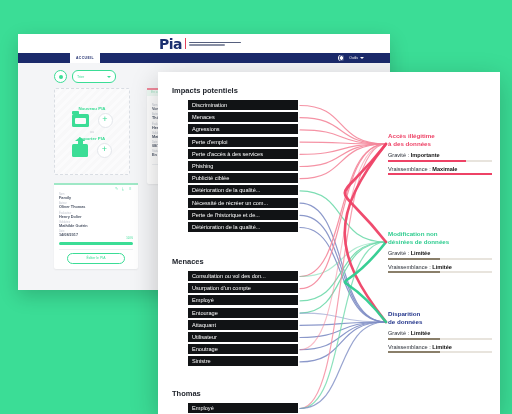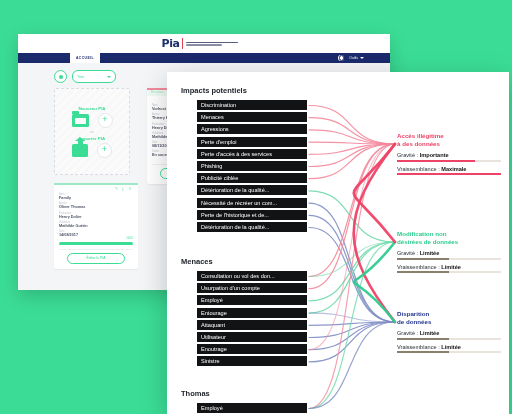--- a/index.html
+++ b/index.html
@@ -17,21 +17,21 @@
     box-shadow:0 6px 18px rgba(0,0,0,.18);
     overflow:hidden;
   }
   #bg-logobar{
     height:19px;background:#ffffff;position:relative;
     display:flex;align-items:center;justify-content:center;
   }
   .logo-wrap{display:flex;align-items:center;gap:3px;transform:translateX(-4px);}
   .logo-pia{
     font-family:"DejaVu Sans", sans-serif;
-    font-weight:bold;font-size:11px;color:#1b2f6e;letter-spacing:-.5px;
+    font-weight:bold;font-size:14px;color:#1b2f6e;letter-spacing:-.5px;
   }
   .logo-sep{width:1px;height:11px;background:#e2405a;}
   .logo-sub{display:flex;flex-direction:column;gap:1px;}
   .logo-sub i{display:block;background:#56607e;height:1.5px;border-radius:1px;}
   .logo-sub i:nth-child(1){width:52px;}
   .logo-sub i:nth-child(2){width:36px;opacity:.7;}
 
   #bg-navbar{
     height:10px;background:#1b2a6b;display:flex;align-items:stretch;position:relative;
   }
@@ -112,21 +112,20 @@
   .progwrap i{display:block;height:100%;background:#3bdd96;}
   .sectlabel{font-size:3.2px;color:#9fe0c0;background:#eefaf4;padding:2px 4px;margin:-4px -5px 2px;}
   .editlink{font-size:2.6px;color:#3bdd96;text-align:right;}
 
   
   #fg-panel{
     position:absolute;left:158px;top:72px;width:342px;height:342px;
     background:#ffffff;
     box-shadow:0 8px 26px rgba(0,0,0,.22);
     overflow:hidden;
-    margin-left:9px;
   }
   #fg-inner{position:relative;width:100%;height:100%;}
 
   .grp-title{
     position:absolute;font-size:7.5px;font-weight:bold;color:#20242c;
     font-family:"Liberation Sans",sans-serif;
   }
 
   .node{
     position:absolute;left:30px;width:110px;height:11px;

